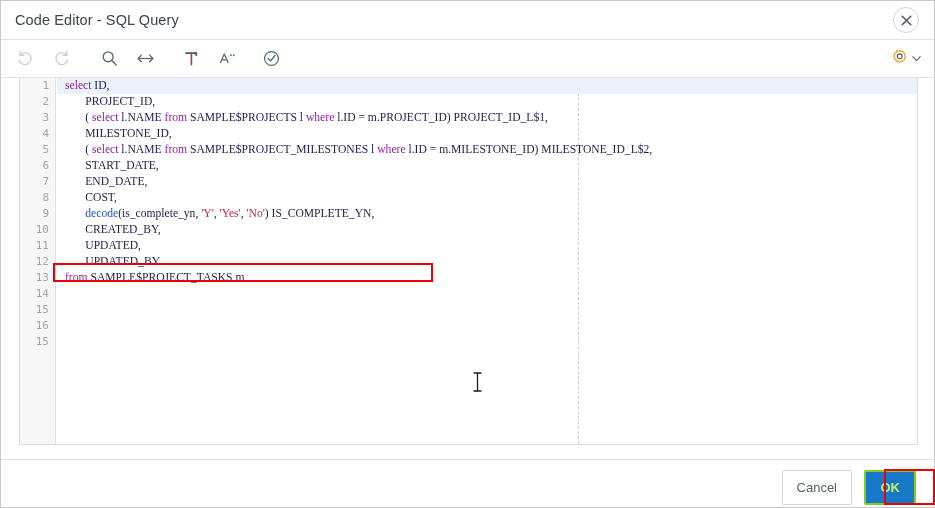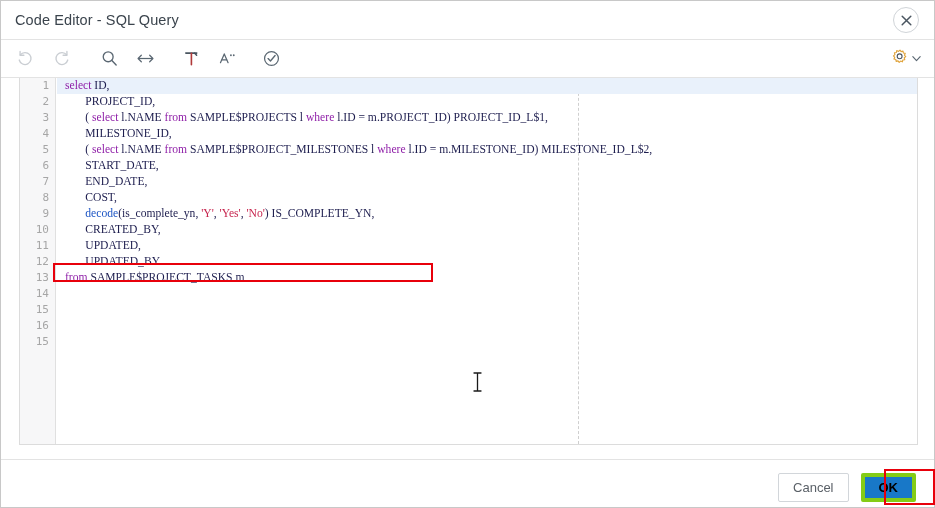--- a/index.html
+++ b/index.html
@@ -168,37 +168,37 @@
     display: flex;
     align-items: center;
     justify-content: flex-end;
     padding: 0 18px 0 0;
     background: #ffffff;
     position: relative;
   }
   .btn {
     font-family: "Liberation Sans", sans-serif;
     font-size: 13px;
-    height: 29px;
+    height: 35px;
     min-width: 64px;
     padding: 0 14px;
     cursor: pointer;
     border-radius: 2px;
     margin-top: 8px;
   }
   .btn-cancel {
     background: #ffffff;
     border: 1px solid #d2d6da;
     color: #5a6067;
     margin-right: 12px;
   }
   .btn-ok {
     background: #1878c8;
-    border: 4px solid #84cc16;
-    color: #000000;
+    border: 2px solid #84cc16;
+    color: #bef264;
     font-weight: bold;
     min-width: 52px;
     text-align: right;
   }
 </style>
 </head>
 <body>
 
 <div class="dialog">
 

